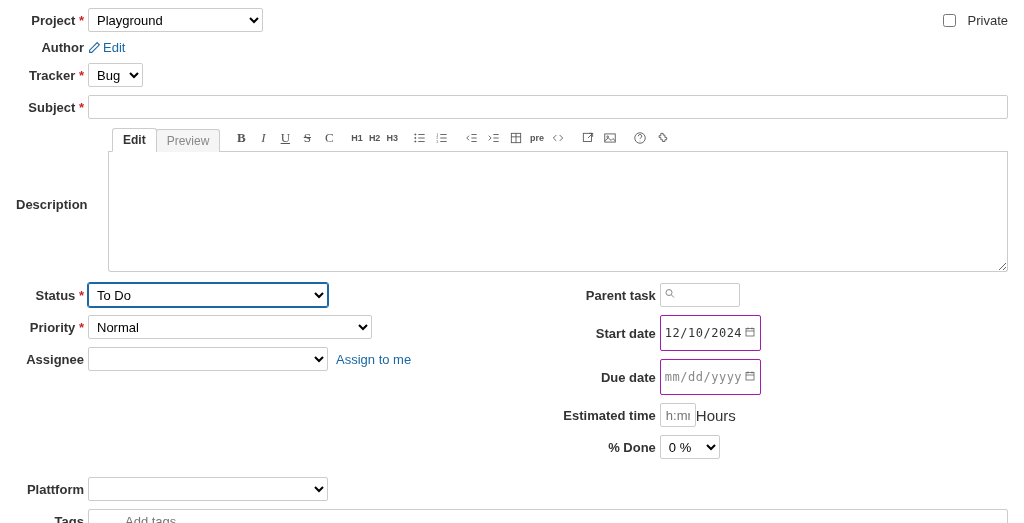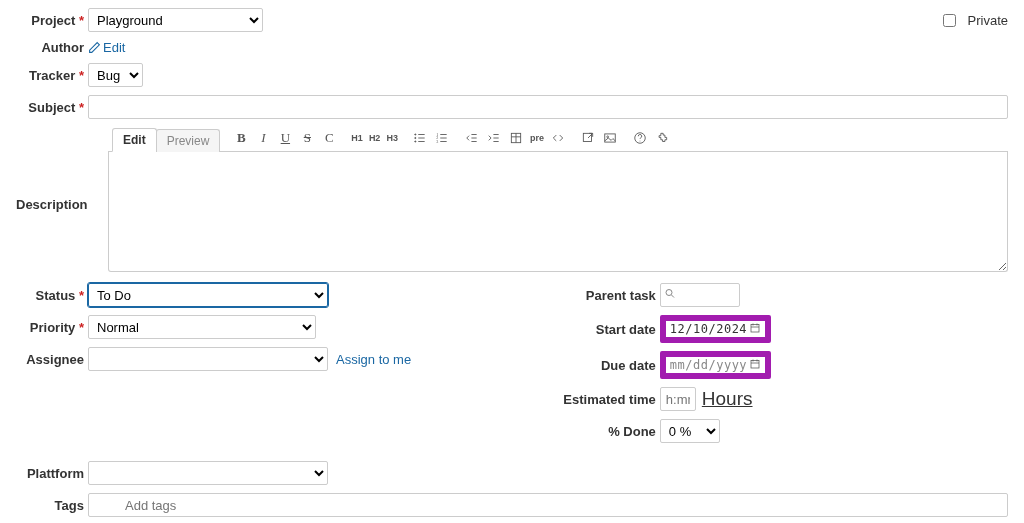--- a/index.html
+++ b/index.html
@@ -164,24 +164,24 @@
     .search-icon-box input { padding-left: 20px; }
     
     .date-display {
       font-family: monospace;
       font-size: 12px;
       letter-spacing: 0.5px;
     }
     .date-box {
       display: inline-flex;
       align-items: center;
-      border: 6px solid #a21caf;
+      border: 1px solid #a21caf;
       border-radius: 2px;
       padding: 2px 4px;
-      height: 28px;
+      height: 36px;
       gap: 2px;
     }
     .cal-icon svg { width: 12px; height: 12px; stroke: #555; fill: none; stroke-width: 1.5; }
     .file-btn {
       font-size: 12px;
       padding: 2px 8px;
       border: 1px solid #999;
       background: #efefef;
       border-radius: 2px;
       cursor: pointer;
@@ -190,23 +190,22 @@
       font-size: 12px;
       color: #333;
       margin-left: 2px;
     }
     .max-size {
       font-size: 12px;
       color: #333;
       margin-left: 100px;
     }
     .hours-label {
-      font-size: 19px;
-      margin-left: 6px;
-      text-decoration: underline;
+      font-size: 15px;
+      margin-left: 0;
     }
   </style>
 </head>
 <body>
 
 <div class="form-row">
   <span class="label required">Project</span>
   <select style="width:175px">
     <option>Playground</option>
   </select>
@@ -350,21 +349,21 @@
 <div class="two-col">
   <div class="col-left">
     <div class="form-row">
       <span class="label required">Status</span>
       <select class="status-select" style="width:240px">
         <option>To Do</option>
       </select>
     </div>
     <div class="form-row">
       <span class="label required">Priority</span>
-      <select style="width:228px">
+      <select style="width:284px">
         <option>Normal</option>
       </select>
     </div>
     <div class="form-row">
       <span class="label">Assignee</span>
       <select style="width:240px">
         <option></option>
       </select>
       <span class="link" style="margin-left:8px">Assign to me</span>
     </div>

